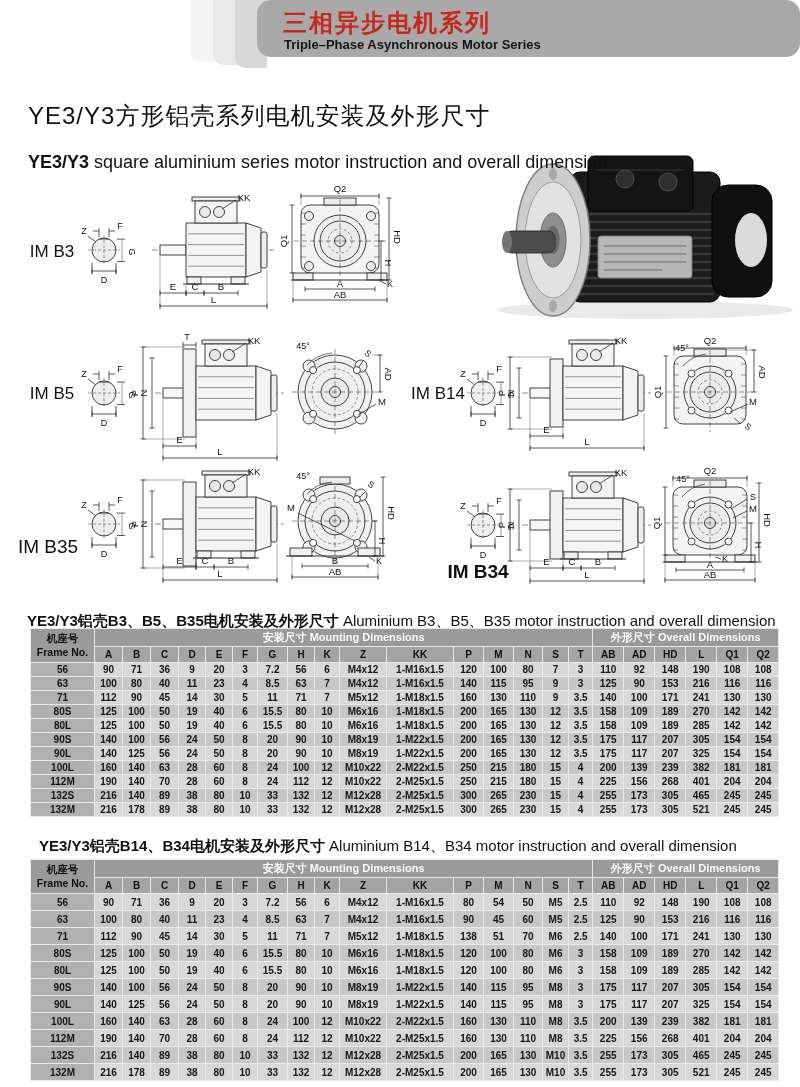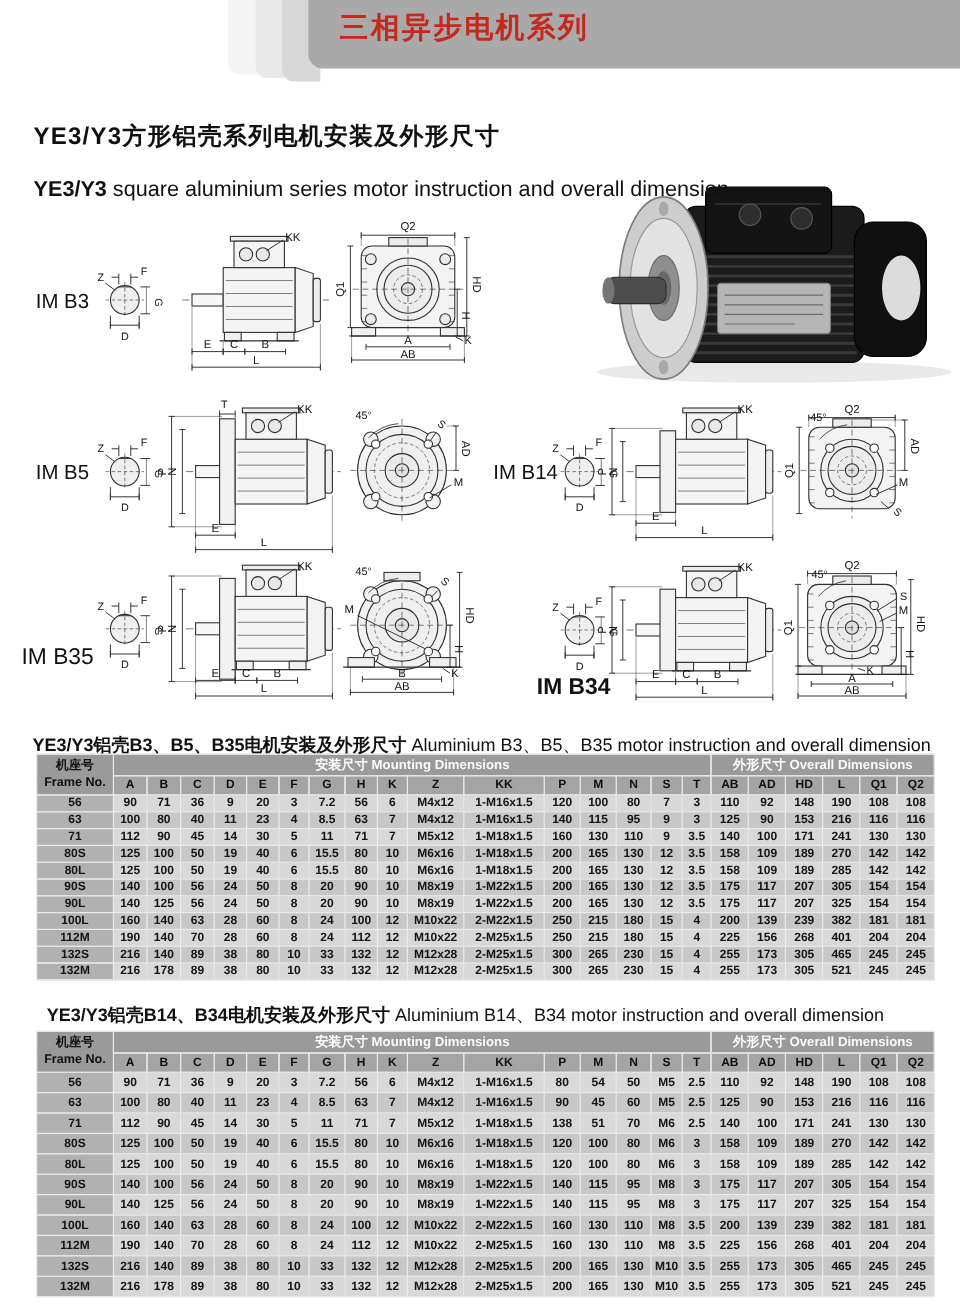--- a/index.html
+++ b/index.html
@@ -7,32 +7,32 @@
     width:800px;height:1087px;background:#ffffff;position:relative;overflow:hidden;
     font-family:"Liberation Sans","DejaVu Sans",sans-serif;color:#111;
   }
   
   .step{position:absolute;top:0;border-bottom-left-radius:10px;}
   #step1{left:190px;width:30px;height:62px;background:#f5f5f5;z-index:1;}
   #step2{left:213px;width:30px;height:65px;background:#e9e9e9;z-index:2;}
   #step3{left:235px;width:32px;height:68px;background:#d8d8d8;z-index:3;}
   #banner{
     position:absolute;left:257px;top:0;width:543px;height:57px;background:#a9a9a9;
-    border-bottom-left-radius:12px;z-index:4;
+    border-bottom-left-radius:12px;z-index:4;border-radius:14px;
   }
   #banner .zh{
     position:absolute;left:26px;top:7px;font-size:24px;font-weight:bold;
     color:#c5281c;letter-spacing:2px;white-space:nowrap;
   }
   #banner .en{
     position:absolute;left:27px;top:37px;font-size:13px;font-weight:bold;color:#141414;white-space:nowrap;
   }
   
   #sec{position:absolute;left:28px;top:100px;z-index:5;}
-  #sec .l1{font-size:20px;font-weight:bold;letter-spacing:1px;white-space:nowrap;}
+  #sec .l1{font-size:24px;font-weight:normal;letter-spacing:1px;white-space:nowrap;}
   #sec .l2{font-size:18px;margin-top:20px;white-space:nowrap;}
   #sec .l2 .pfx{font-weight:bold;}
   
   #dcanvas{position:absolute;left:0;top:148px;z-index:1;}
   
   .ttitle{position:absolute;left:27px;font-size:15px;white-space:nowrap;z-index:5;}
   .ttitle .zh{font-weight:bold;}
   .ttitle .en{font-weight:normal;}
   #t1title{top:612px;}
   #t2title{top:837px;margin-left:12px;}
@@ -53,20 +53,21 @@
   table.t2 tbody td,table.t2 tbody th.fc{height:16px;}
 </style>
 </head>
 <body>
 
 <div class="step" id="step1"></div>
 <div class="step" id="step2"></div>
 <div class="step" id="step3"></div>
 <div id="banner">
   <div class="zh">三相异步电机系列</div>
+  <div class="en">Triple–Phase Asynchronous Motor Series</div>
 </div>
 
 <div id="sec">
   <div class="l1">YE3/Y3方形铝壳系列电机安装及外形尺寸</div>
   <div class="l2"><span class="pfx">YE3/Y3</span><span> square aluminium series motor instruction and overall dimension</span></div>
 </div>
 
 <svg id="dcanvas" width="800" height="462" viewBox="0 148 800 462">
     <g>
       <text x="52" y="257" fill="#111" font-size="17" text-anchor="middle">IM B3</text>

